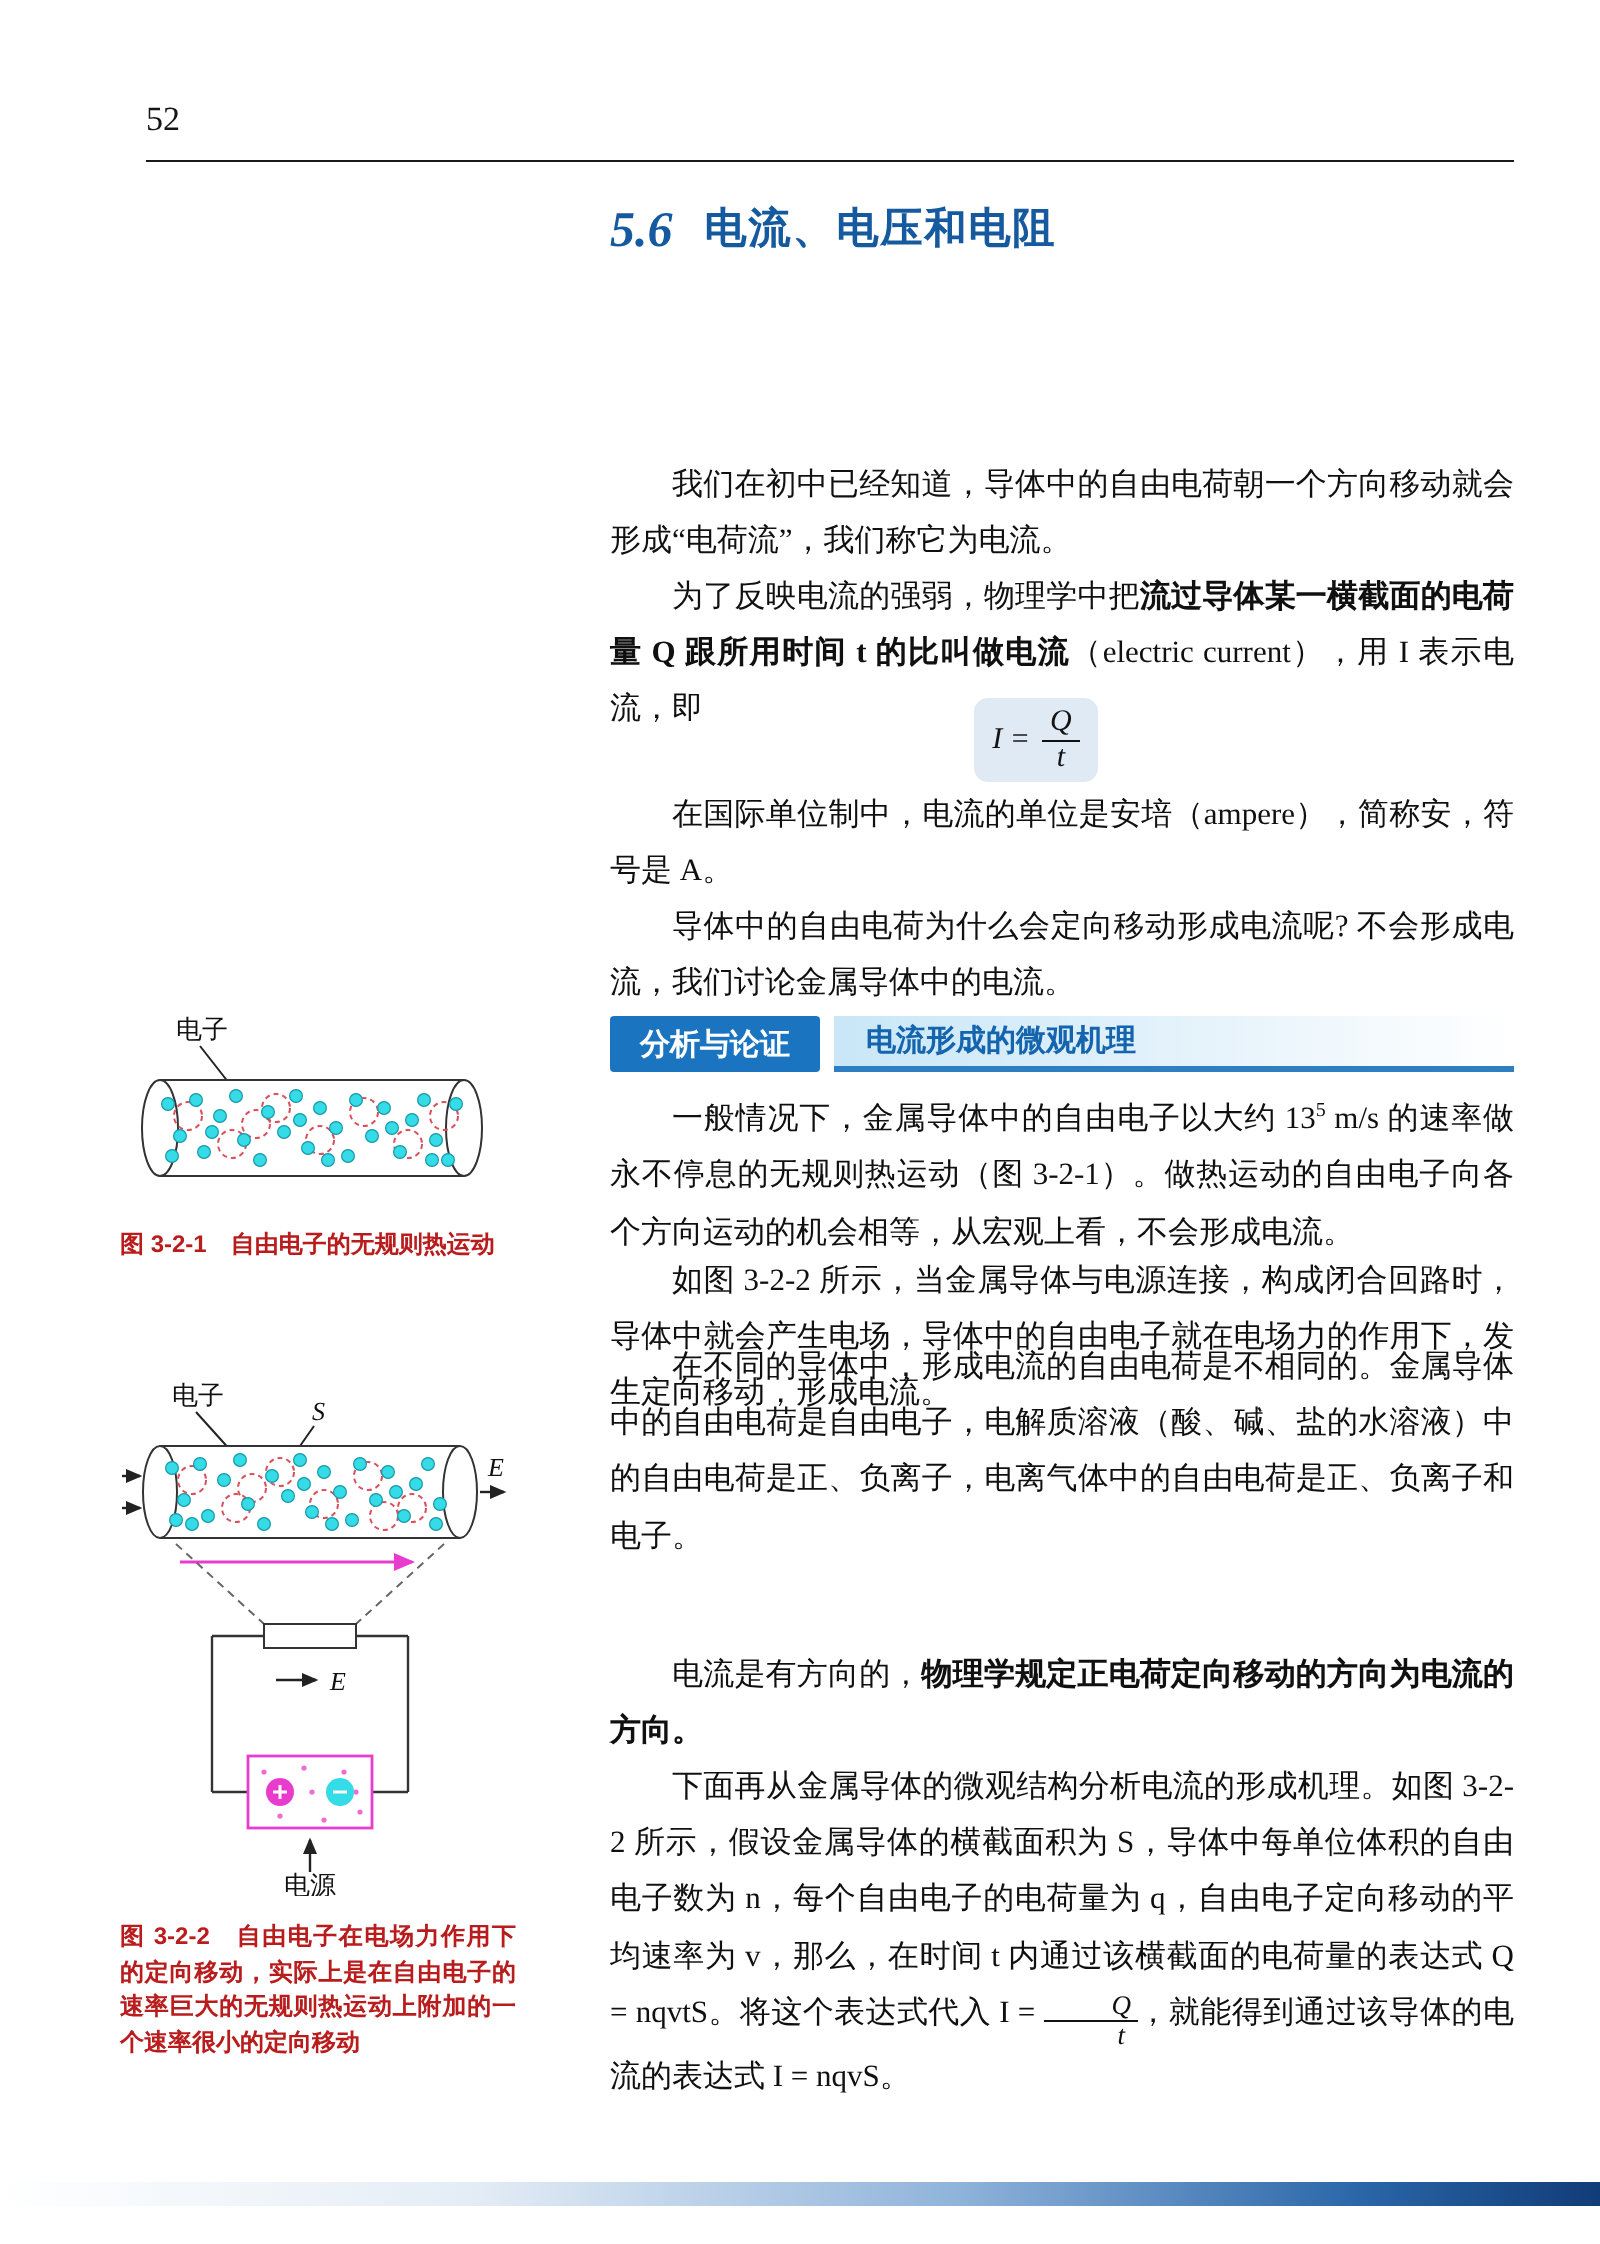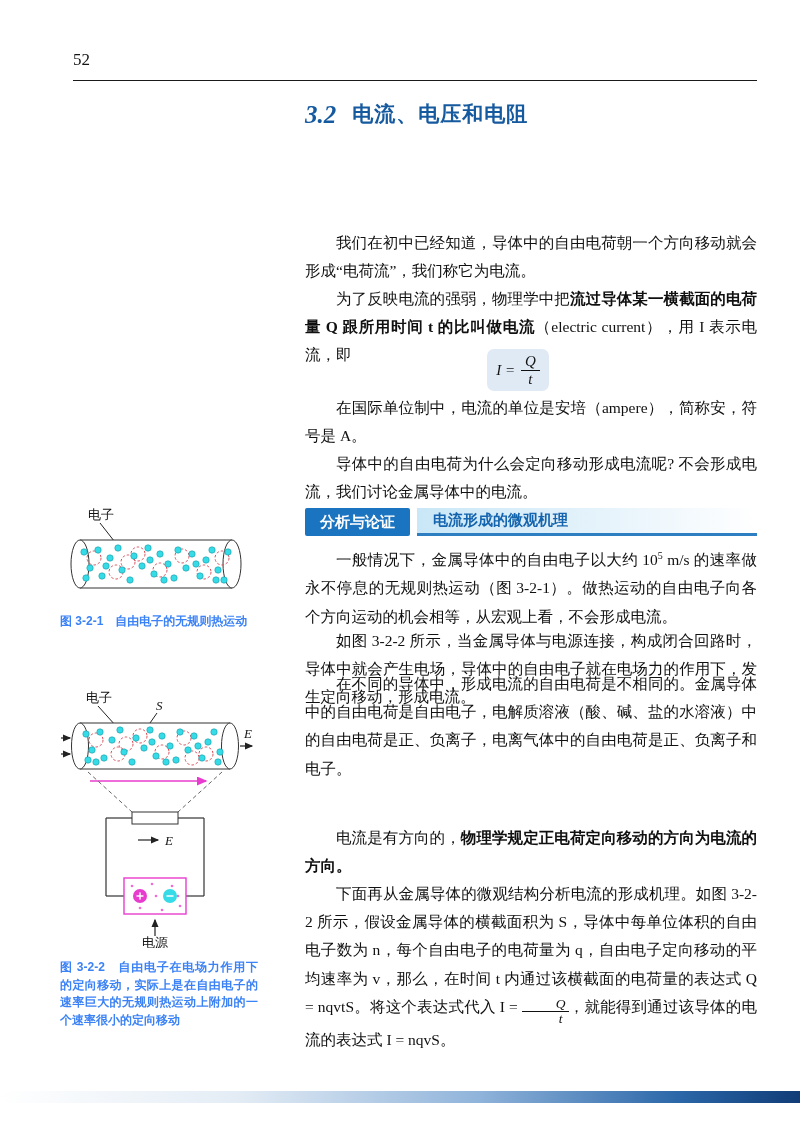--- a/index.html
+++ b/index.html
@@ -43,37 +43,37 @@
 
   .ifrac { display:inline-block; text-align:center; font-style:italic; font-size:13.5px;
            vertical-align:-11px; line-height:normal; }
   .ifrac .n { display:block; border-bottom:1px solid #111; padding:0 3px; line-height:15px; }
   .ifrac .d { display:block; line-height:14px; }
 
   .fig { position:absolute; width:198px; }
   .fig1 { left:60px; top:506px; }
   .fig2 { left:60px; top:690px; }
   .figcap { font-family:"Liberation Sans","DejaVu Sans",sans-serif; font-weight:bold; font-size:12px;
-            line-height:17.5px; text-align:justify; margin-top:7px; color:#3b82f6; }
+            line-height:17.5px; text-align:justify; margin-top:7px; color:#b91c1c; }
 
   .bbar { position:absolute; left:0; top:1091px; width:800px; height:12px;
           background:linear-gradient(to right,#ffffff 0%,#e3ecf5 30%,#8fb3da 60%,#2a66a8 85%,#113c77 100%); }
 
   svg text { font-family:"Liberation Serif","DejaVu Serif",serif; }
 </style>
 </head>
 <body>
 
 <div class="page">
 
   <div class="pnum">52</div>
   <div class="rule"></div>
 
   <div class="title">
-    <span class="no">3.2</span><span class="tx">电流、电压和电阻</span>
+    <span class="no">5.6</span><span class="tx">电流、电压和电阻</span>
   </div>
 
 
   <p class="para" style="top:285px"><span>为了反映电流的强弱，物理学中把</span><span class="b">流过导体某一横截面的电荷量 Q 跟所用时间 t 的比叫做电流</span><span>（electric current），用 I 表示电流，即</span></p>
 
   <p class="para" style="top:229px"><span>我们在初中已经知道，导体中的自由电荷朝一个方向移动就会形成“电荷流”，我们称它为电流。</span></p>
 
   <div class="fbox">
     <span>I =</span>
     <span class="frac">
@@ -84,21 +84,21 @@
 
   <p class="para" style="top:394px"><span>在国际单位制中，电流的单位是安培（ampere），简称安，符号是 A。</span></p>
 
   <p class="para" style="top:450px"><span>导体中的自由电荷为什么会定向移动形成电流呢? 不会形成电流，我们讨论金属导体中的电流。</span></p>
 
   <div class="s2row">
     <div class="badge">分析与论证</div>
     <div class="s2hd">电流形成的微观机理</div>
   </div>
 
-  <p class="para" style="top:542px"><span>一般情况下，金属导体中的自由电子以大约 10</span><sup>5</sup><span> m/s 的速率做永不停息的无规则热运动（图 3-2-1）。做热运动的自由电子向各个方向运动的机会相等，从宏观上看，不会形成电流。</span></p>
+  <p class="para" style="top:542px"><span>一般情况下，金属导体中的自由电子以大约 13</span><sup>5</sup><span> m/s 的速率做永不停息的无规则热运动（图 3-2-1）。做热运动的自由电子向各个方向运动的机会相等，从宏观上看，不会形成电流。</span></p>
 
   <p class="para" style="top:627px"><span>如图 3-2-2 所示，当金属导体与电源连接，构成闭合回路时，导体中就会产生电场，导体中的自由电子就在电场力的作用下，发生定向移动，形成电流。</span></p>
 
   <p class="para" style="top:670px"><span>在不同的导体中，形成电流的自由电荷是不相同的。金属导体中的自由电荷是自由电子，电解质溶液（酸、碱、盐的水溶液）中的自由电荷是正、负离子，电离气体中的自由电荷是正、负离子和电子。</span></p>
 
   <p class="para" style="top:824px"><span>电流是有方向的，</span><span class="b">物理学规定正电荷定向移动的方向为电流的方向。</span></p>
 
   <p class="para" style="top:880px"><span>下面再从金属导体的微观结构分析电流的形成机理。如图 3-2-2 所示，假设金属导体的横截面积为 S，导体中每单位体积的自由电子数为 n，每个自由电子的电荷量为 q，自由电子定向移动的平均速率为 v，那么，在时间 t 内通过该横截面的电荷量的表达式 Q = nqvtS。将这个表达式代入 I = </span><span class="ifrac"><span class="n">Q</span><span class="d">t</span></span><span>，就能得到通过该导体的电流的表达式 I = nqvS。</span></p>
 
   <div class="fig fig1">

